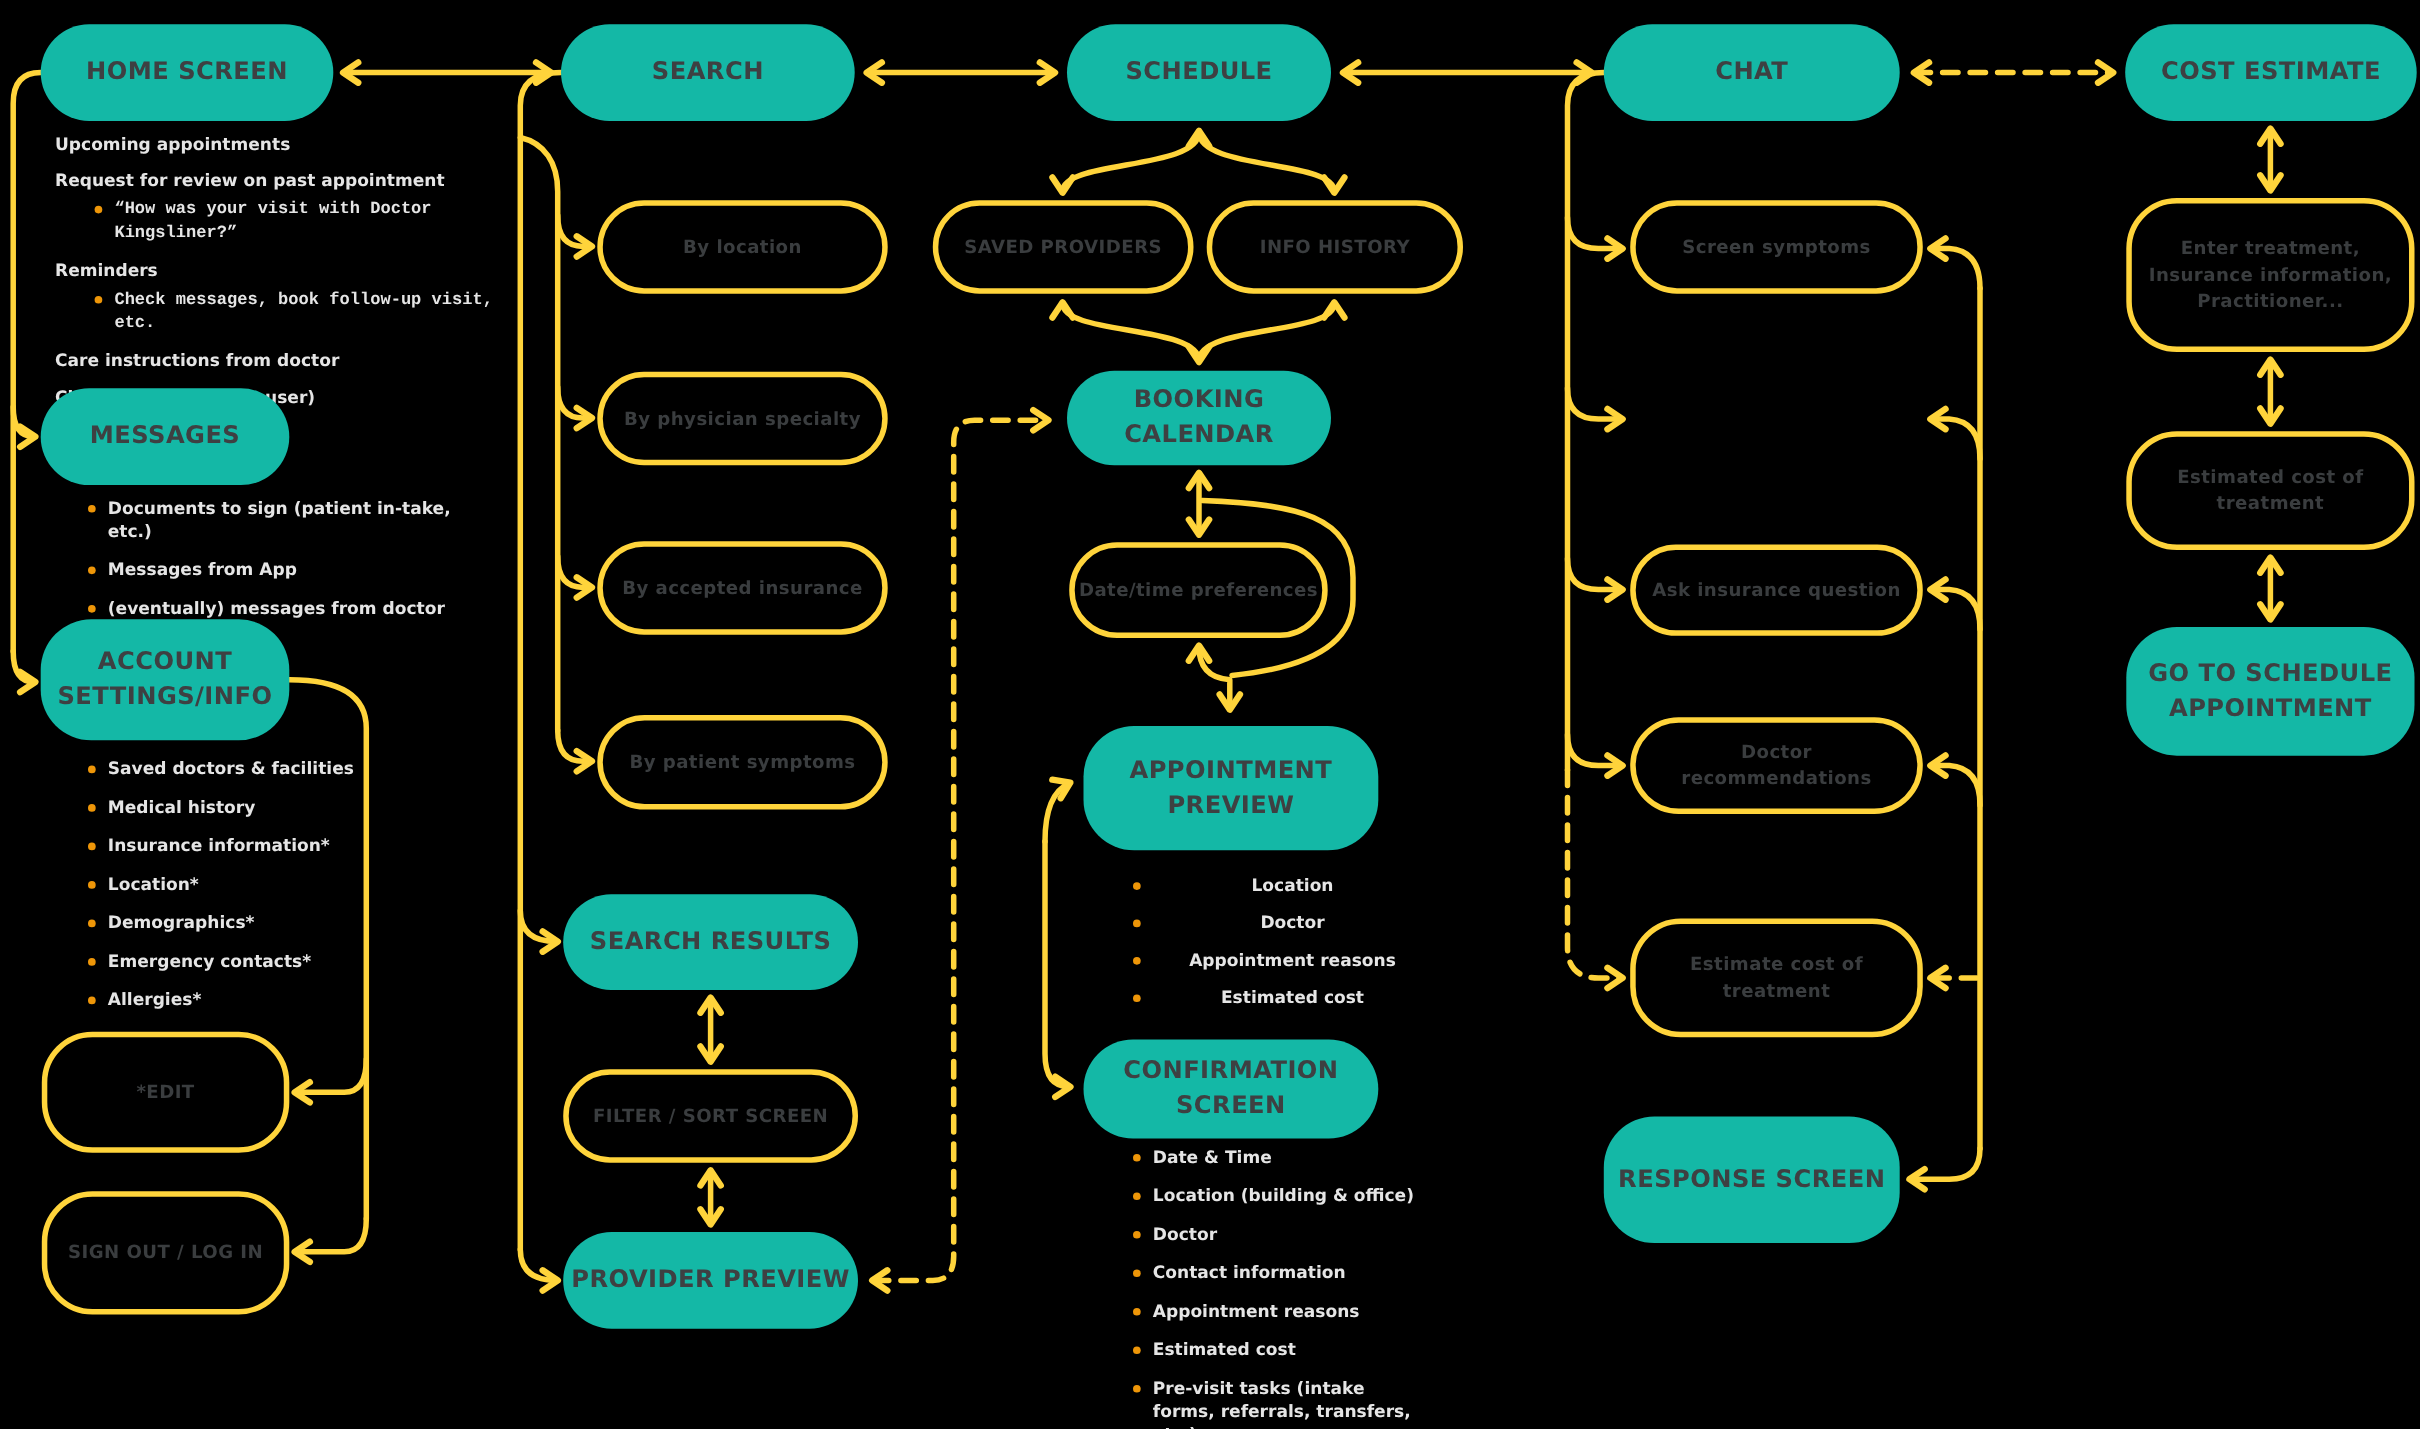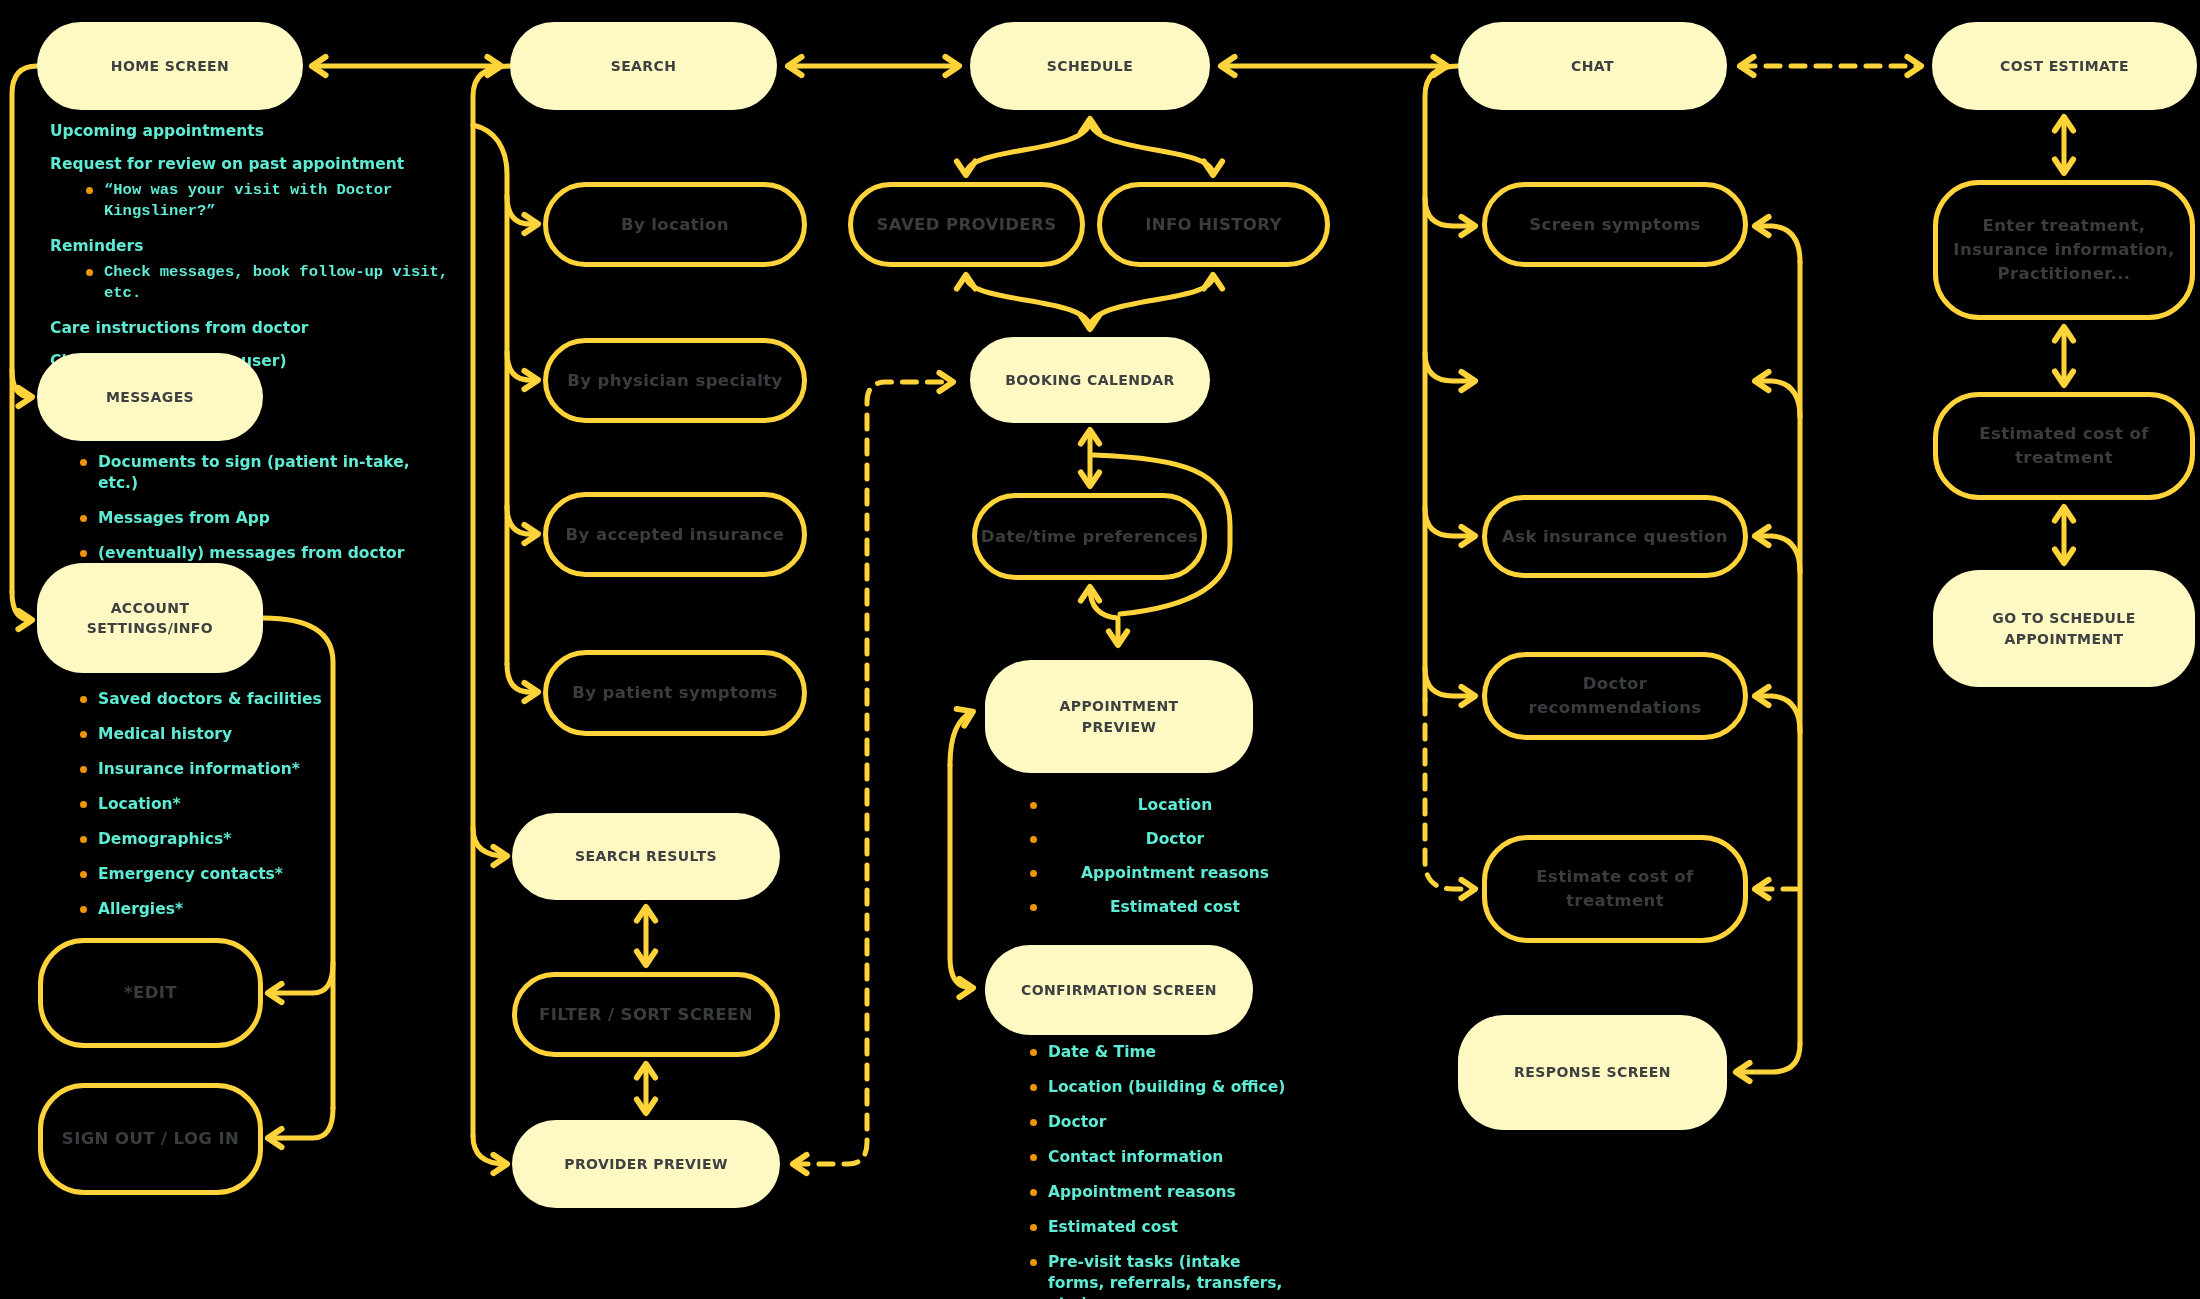--- a/index.html
+++ b/index.html
@@ -4,23 +4,23 @@
 <style>
   html,body{margin:0;padding:0;background:#000;}
   #canvas{position:relative;width:2200px;height:1299px;background:#000000;
           font-family:"DejaVu Sans","Liberation Sans",sans-serif;overflow:hidden;}
   svg.wires{position:absolute;left:0;top:0;width:2200px;height:1299px;}
   svg.wires path{stroke:#FFD43B;stroke-width:5;fill:none;stroke-linecap:round;stroke-linejoin:round;}
   svg.wires path.dash{stroke-dasharray:14 11;}
   .node{position:absolute;display:flex;align-items:center;justify-content:center;
         text-align:center;font-weight:700;border-radius:46px;white-space:pre-line;
         letter-spacing:.4px;line-height:1.45;box-sizing:border-box;}
-  .filled{background:#fef9c3;color:#3E4042;font-size:14px;}
+  .filled{background:#14b8a6;color:#3E4042;font-size:22px;}
   .outline{border:5px solid #FFD43B;color:#3A3D3F;font-size:16.5px;background:transparent;}
-  ul.flow-list{position:absolute;list-style:none;margin:0;padding:0;color:#5eead4;
+  ul.flow-list{position:absolute;list-style:none;margin:0;padding:0;color:#e5e5e5;
                font-weight:700;font-size:15.5px;line-height:21px;}
   .flow-list li{position:relative;padding-left:26px;margin-bottom:14px;}
   .flow-list li::before{content:"";position:absolute;left:8px;top:7px;width:7px;height:7px;
                         border-radius:50%;background:#EE9608;}
   .flow-list li.plain{padding-left:0;}
   .flow-list li.plain::before{display:none;}
   .flow-list li.sub{margin-left:28px;}
   .list-home li{margin-bottom:12px;}
   .list-home li.sub{margin-top:-7px;margin-bottom:14px;font-family:Liberation Mono, monospace;}
   .list-appt li{margin-bottom:13px;text-align:center;}

